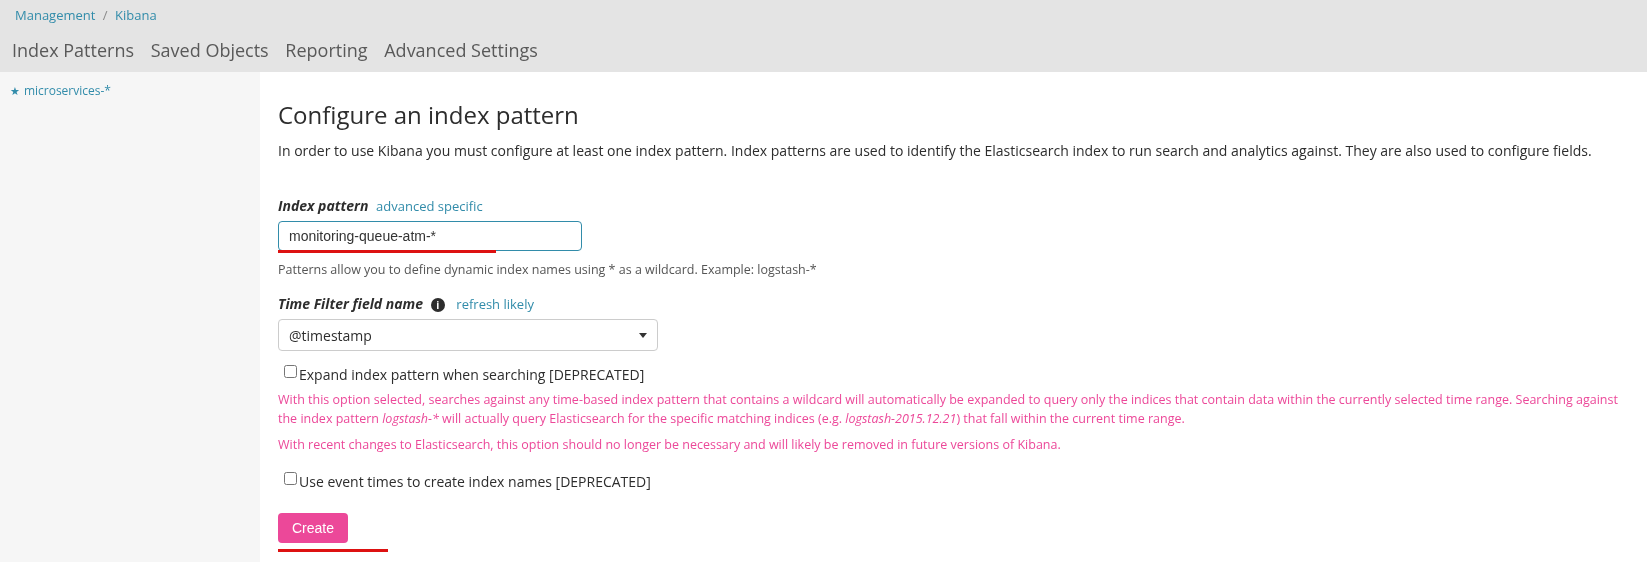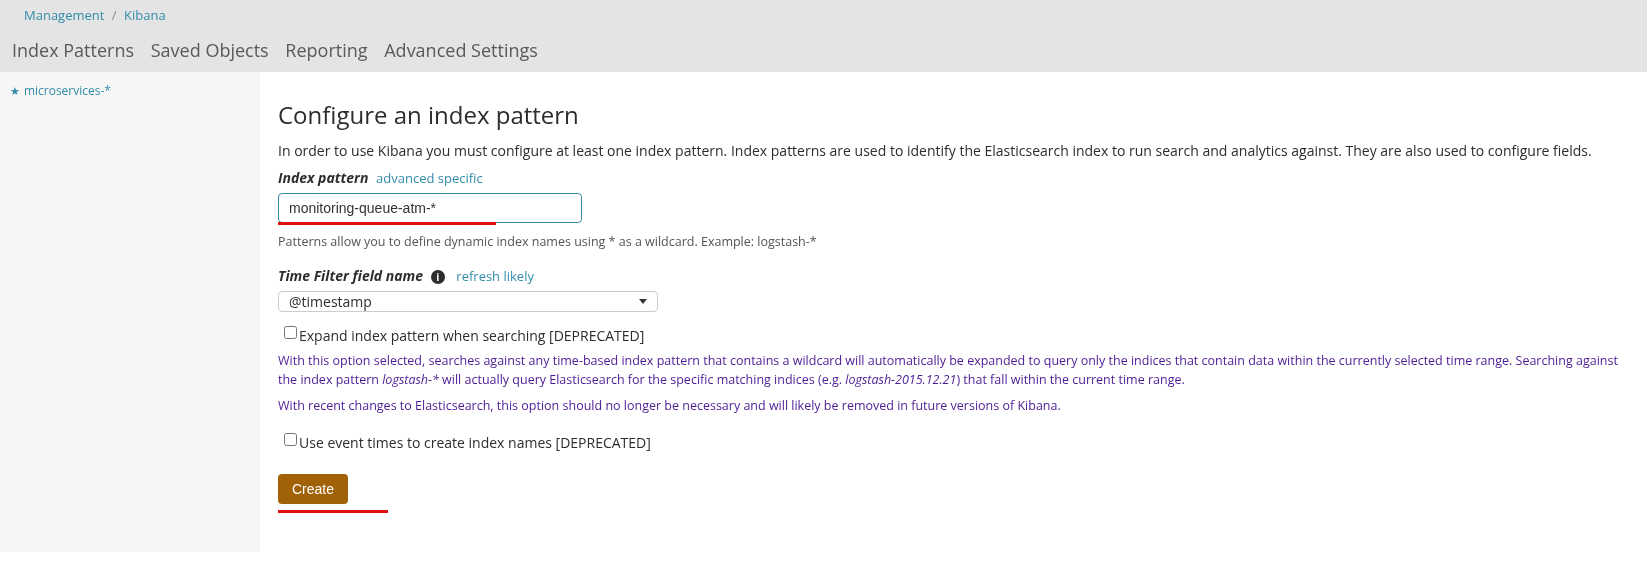--- a/index.html
+++ b/index.html
@@ -4,21 +4,21 @@
   <style>
     * { margin: 0; padding: 0; box-sizing: border-box; }
     body {
       font-family: "Open Sans", -apple-system, BlinkMacSystemFont, "Segoe UI", Helvetica, Arial, sans-serif;
       font-size: 14px;
       color: #2d2d2d;
       background: #fff;
     }
     .topbar {
       background: #e4e4e4;
-      padding: 6px 24px;
+      padding: 6px 15px;
       font-size: 13px;
     }
     .breadcrumb a { color: #328caa; text-decoration: none; }
     .breadcrumb .sep { color: #8a8a8a; margin: 0 4px; }
     .tabbar {
       background: #e4e4e4;
       padding: 8px 0 10px 12px;
       font-size: 18px;
       color: #595959;
     }
@@ -49,21 +49,21 @@
     }
     h1 {
       font-size: 24px;
       font-weight: 400;
       color: #2d2d2d;
       margin-bottom: 10px;
     }
     .intro {
       font-size: 14px;
       color: #2d2d2d;
-      margin-bottom: 8px;
+      margin-bottom: 36px;
     }
     .field-label {
       font-weight: 700;
       font-size: 14px;
       color: #2d2d2d;
       margin-bottom: 0;
       font-style: italic;
     }
     .label-row { margin-bottom: 6px; }
     .inline-link {
@@ -100,33 +100,33 @@
       outline: none;
     }
     .help-text {
       font-size: 12.5px;
       color: #555;
       margin-top: 10px;
       margin-bottom: 16px;
     }
     .help-text-sm {
       font-size: 12.5px;
-      color: #4c1d95;
+      color: #ec4899;
       margin-top: 6px;
       line-height: 1.55;
     }
     .help-text-sm em { font-style: italic; }
     .select-wrap {
       position: relative;
       width: 380px;
       margin-bottom: 14px;
     }
     .select-box {
       width: 100%;
-      height: 21px;
+      height: 32px;
       border: 1px solid #ccc;
       border-radius: 4px;
       padding: 4px 10px;
       font-size: 14px;
       background: #fff;
       cursor: pointer;
       display: flex;
       align-items: center;
       justify-content: space-between;
     }
@@ -141,21 +141,21 @@
       align-items: flex-start;
       gap: 2px;
       font-size: 14px;
       margin: 10px 0 4px 6px;
     }
     .checkbox-row input[type="checkbox"] {
       width: 13px; height: 13px;
       cursor: pointer;
     }
     .btn-create {
-      background: #a16207;
+      background: #ec4899;
       color: #fff;
       border: none;
       border-radius: 4px;
       padding: 7px 14px;
       font-size: 14px;
       cursor: pointer;
       margin-top: 18px;
     }
     .btn-underline {
       display: block;

